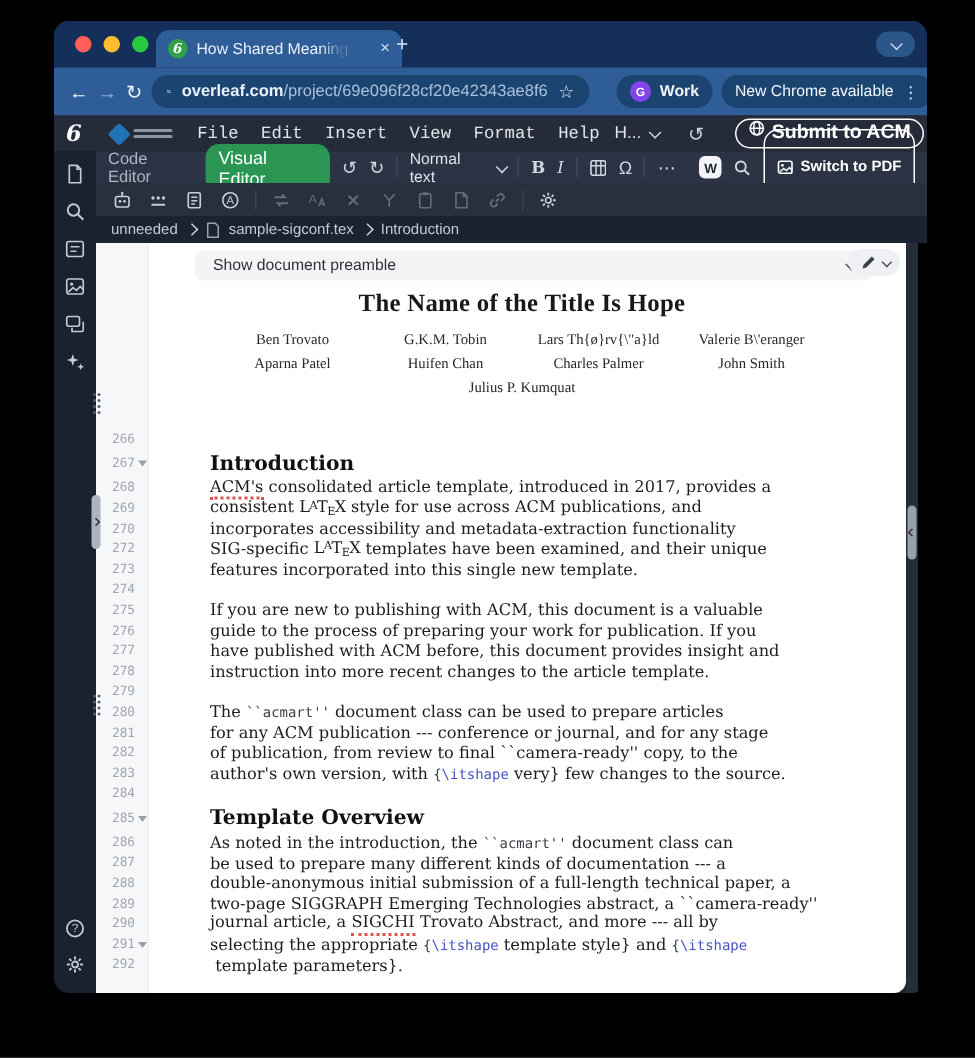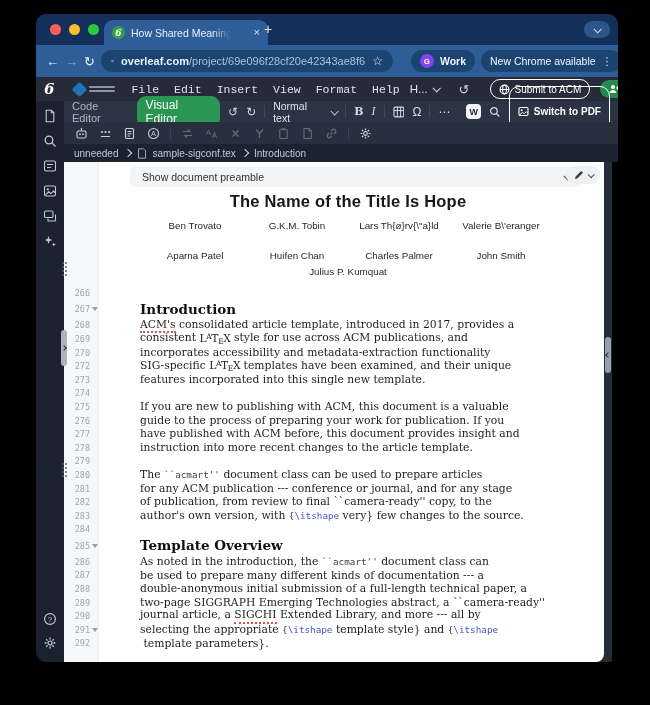--- a/index.html
+++ b/index.html
@@ -51,22 +51,22 @@
   .hdivider{width:1px;height:14px;background:#3c4354;}
   .acmlogo{display:flex;align-items:center;gap:4px;}
   .diamond{width:11px;height:11px;background:#2272b8;transform:rotate(45deg);border-radius:2px;}
   .acmtext{display:flex;flex-direction:column;gap:2px;}
   .acmtext i{display:block;width:26px;height:2px;background:#8d94a2;border-radius:1px;}
   .menus{display:flex;gap:15px;margin-left:6px;font-family:Liberation Mono, monospace;}
   .menu-item{color:#dfe3ea;font-size:11.5px;}
   .overflow-menu{color:#dfe3ea;font-size:11.5px;display:flex;align-items:center;gap:5px;}
   .hspacer{flex:1;}
   .hicon{color:#ccd3dd;font-size:13px;line-height:1;}
-  .btn-outline{height:18px;border:1.4px solid #fff;border-radius:10px;display:flex;align-items:center;
-               padding:0 8px;gap:5px;color:#fff;font-size:10px;font-weight:400;white-space:nowrap;}
+  .btn-outline{height:18px;border:1.4px solid #fff;border-radius:10px;display:flex;
+               padding:0 8px;gap:5px;color:#fff;font-size:13px;font-weight:700;white-space:nowrap;}
   .btn-share{height:18px;background:#26894e;border-radius:10px;display:flex;align-items:center;
              padding:0 9px;gap:5px;color:#fff;font-size:10.5px;font-weight:600;}
 
   
   .mainrow{position:relative;display:flex;height:561px;}
   .rail{width:28px;background:#1b212e;display:flex;flex-direction:column;align-items:center;
         padding-top:6px;gap:7px;flex:0 0 28px;}
   .rail-btn{width:18px;height:18px;color:#c3cad6;display:flex;align-items:center;justify-content:center;}
   .rail-btn svg{width:14px;height:14px;}
   .rail-spacer{flex:1;}
@@ -100,23 +100,23 @@
 
   .editrow{flex:1;display:flex;}
   .editor{position:relative;width:540px;background:#fff;overflow:hidden;border-bottom-right-radius:8px;}
   .gutterbg{position:absolute;left:0;top:0;bottom:0;width:34px;background:#f6f7f9;border-right:1px solid #eceef1;}
   .preamble{position:absolute;left:66px;top:5px;width:428px;height:20px;background:#f2f4f6;border-radius:5px;
             display:flex;align-items:center;padding:0 12px;font-size:10.5px;color:#2f3237;}
   .preamble .chev{margin-left:auto;}
   .pencilpill{position:absolute;right:4px;top:4px;width:34px;height:18px;background:#eef0f3;border-radius:10px;
               display:flex;align-items:center;justify-content:center;gap:4px;color:#3a3f46;}
   .pagehead{position:absolute;left:34px;right:6px;top:30px;text-align:center;
-            font-family:Liberation Sans, sans-serif;color:#16181b;}
+            font-family:Liberation Serif, serif;color:#16181b;}
   .doctitle{font-size:16.5px;font-weight:600;letter-spacing:.2px;}
-  .authorgrid{width:408px;margin:9px auto 0;display:grid;grid-template-columns:repeat(4,1fr);row-gap:19px;}
+  .authorgrid{width:408px;margin:9px auto 0;display:grid;grid-template-columns:repeat(4,1fr);row-gap:5px;}
   .author{font-size:9.8px;color:#26282c;white-space:nowrap;}
   .authorwide{margin-top:5px;font-size:9.8px;color:#26282c;}
 
   .rows{position:absolute;left:0;top:124px;right:0;}
   .row{display:flex;align-items:center;height:13.6px;white-space:pre;}
   .row.heading{height:19px;}
   .gcell{flex:0 0 34px;display:flex;align-items:center;justify-content:flex-end;padding-right:4px;gap:2px;
          font:8.5px "DejaVu Sans Mono",monospace;color:#a0a5ad;height:100%;}
   .gcell.active{background:#e4e8ec;}
   .caretbox{width:6px;height:6px;display:flex;align-items:center;}
@@ -480,21 +480,21 @@
                 <div class="row"><span class="gcell"><span>280</span><span class="caretbox"></span></span><span class="ccell"><span>The </span><span class="seg-c">``acmart''</span><span> document class can be used to prepare articles</span></span></div>
                 <div class="row"><span class="gcell"><span>281</span><span class="caretbox"></span></span><span class="ccell"><span>for any ACM publication --- conference or journal, and for any stage</span></span></div>
                 <div class="row"><span class="gcell"><span>282</span><span class="caretbox"></span></span><span class="ccell"><span>of publication, from review to final ``camera-ready'' copy, to the</span></span></div>
                 <div class="row"><span class="gcell"><span>283</span><span class="caretbox"></span></span><span class="ccell"><span>author's own version, with </span><span class="seg-c">{</span><span class="seg-k">\itshape</span><span> very} few changes to the source.</span></span></div>
                 <div class="row"><span class="gcell"><span>284</span><span class="caretbox"></span></span><span class="ccell"></span></div>
                 <div class="row heading"><span class="gcell"><span>285</span><span class="caretbox"><span class="fold"></span></span></span><span class="ccell"><span>Template Overview</span></span></div>
                 <div class="row"><span class="gcell"><span>286</span><span class="caretbox"></span></span><span class="ccell"><span>As noted in the introduction, the </span><span class="seg-c">``acmart''</span><span> document class can</span></span></div>
                 <div class="row"><span class="gcell"><span>287</span><span class="caretbox"></span></span><span class="ccell"><span>be used to prepare many different kinds of documentation --- a</span></span></div>
                 <div class="row"><span class="gcell"><span>288</span><span class="caretbox"></span></span><span class="ccell"><span>double-anonymous initial submission of a full-length technical paper, a</span></span></div>
                 <div class="row"><span class="gcell"><span>289</span><span class="caretbox"></span></span><span class="ccell"><span>two-page SIGGRAPH Emerging Technologies abstract, a ``camera-ready''</span></span></div>
-                <div class="row"><span class="gcell"><span>290</span><span class="caretbox"></span></span><span class="ccell"><span>journal article, a </span><span class="seg-s">SIGCHI</span><span> Extended Library, and more --- all by</span></span></div>
+                <div class="row"><span class="gcell"><span>290</span><span class="caretbox"></span></span><span class="ccell"><span>journal article, a </span><span class="seg-s">SIGCHI</span><span> Trovato Abstract, and more --- all by</span></span></div>
                 <div class="row"><span class="gcell"><span>291</span><span class="caretbox"><span class="fold"></span></span></span><span class="ccell"><span>selecting the appropriate </span><span class="seg-c">{</span><span class="seg-k">\itshape</span><span> template style} and </span><span class="seg-c">{</span><span class="seg-k">\itshape</span></span></div>
                 <div class="row"><span class="gcell"><span>292</span><span class="caretbox"></span></span><span class="ccell"><span> template parameters}.</span></span></div>
               </div>
           </div>
           <div class="divider">
             <div class="dhandle">
                 <span class="chev chev-right" style="transform:rotate(135deg);"></span>
               </div>
           </div>
           <div class="blackpane"></div>

